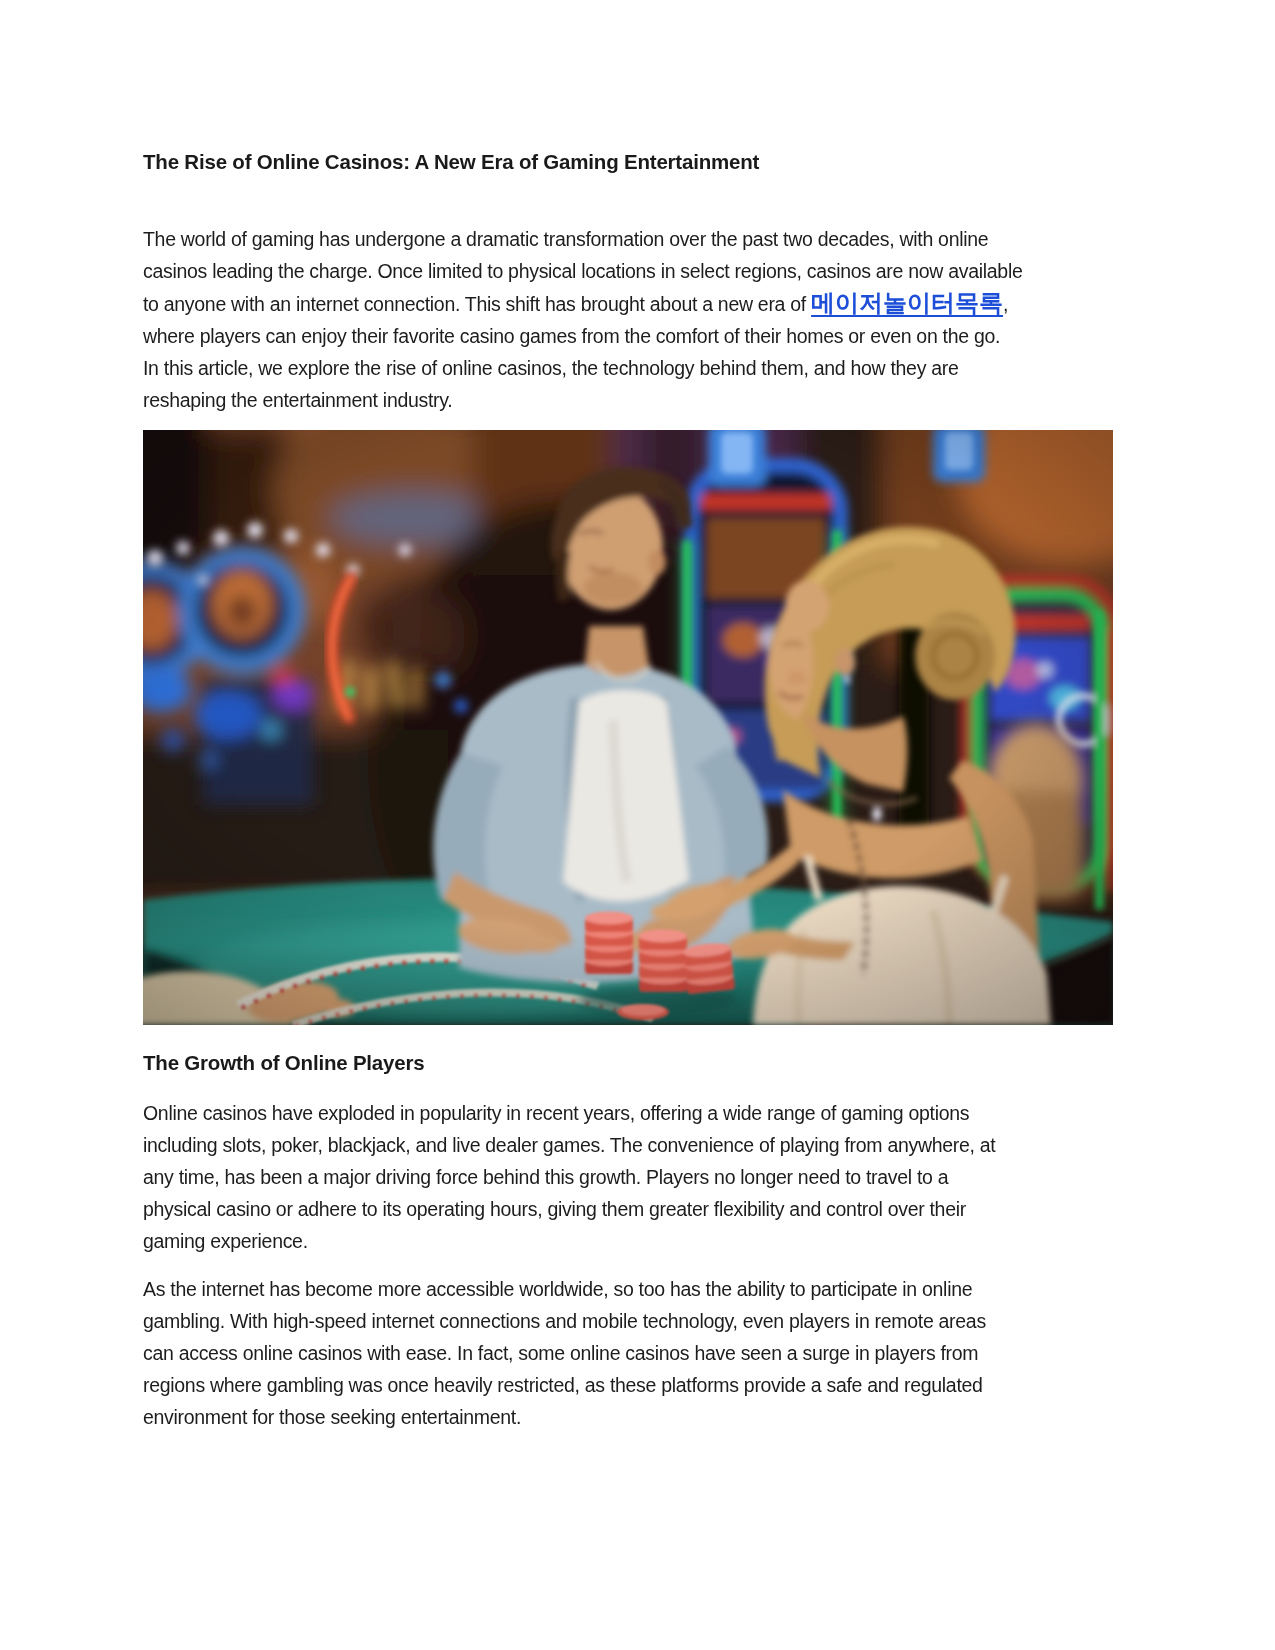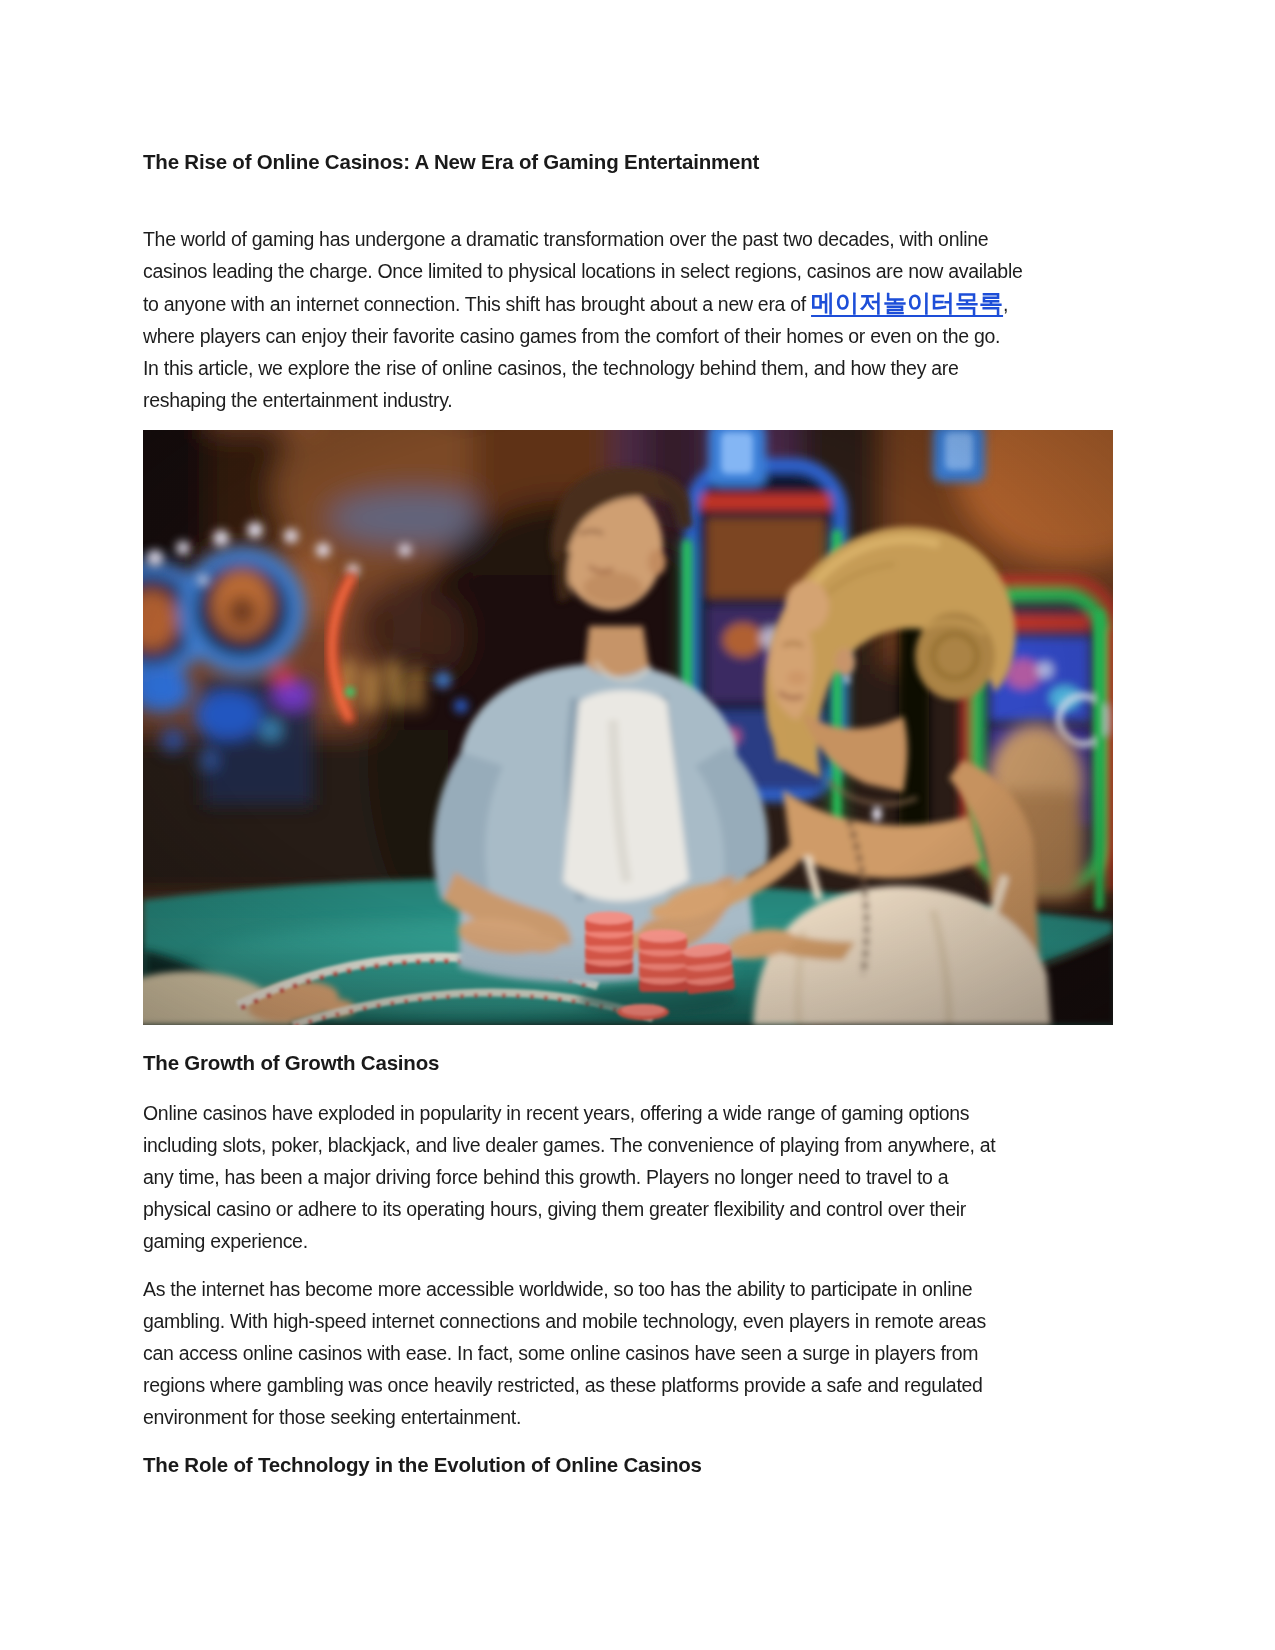--- a/index.html
+++ b/index.html
@@ -293,29 +293,28 @@
           </g>
           <ellipse cx="500" cy="582" rx="26" ry="8" fill="#d9584a"></ellipse>
           <ellipse cx="500" cy="580" rx="22" ry="6" fill="#ef8276"></ellipse>
         </g>
       </g>
 
       <rect x="0" y="0" width="970" height="595" fill="url(#vg)"></rect>
     </svg>
   </figure>
 
-  <h2>The Growth of Growth Casinos</h2>
+  <h2>The Growth of Online Players</h2>
 
   <p class="p-std">Online casinos have exploded in popularity in recent years, offering a wide range of gaming options
 including slots, poker, blackjack, and live dealer games. The convenience of playing from anywhere, at
 any time, has been a major driving force behind this growth. Players no longer need to travel to a
 physical casino or adhere to its operating hours, giving them greater flexibility and control over their
 gaming experience.</p>
 
   <p class="p-std">As the internet has become more accessible worldwide, so too has the ability to participate in online
 gambling. With high-speed internet connections and mobile technology, even players in remote areas
 can access online casinos with ease. In fact, some online casinos have seen a surge in players from
 regions where gambling was once heavily restricted, as these platforms provide a safe and regulated
 environment for those seeking entertainment.</p>
 
-  <h3>The Role of Technology in the Evolution of Online Casinos</h3>
 
 </div>
 
 </body></html>

